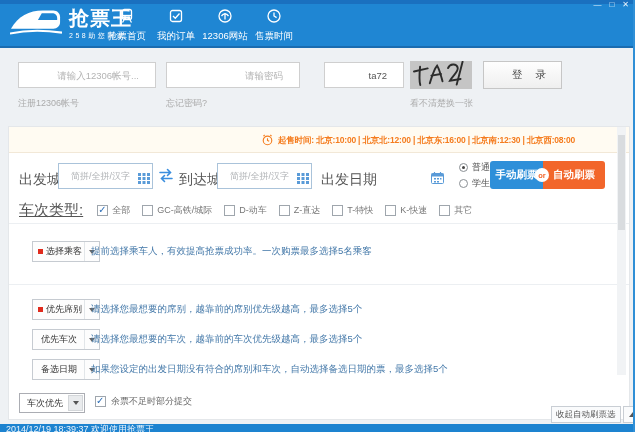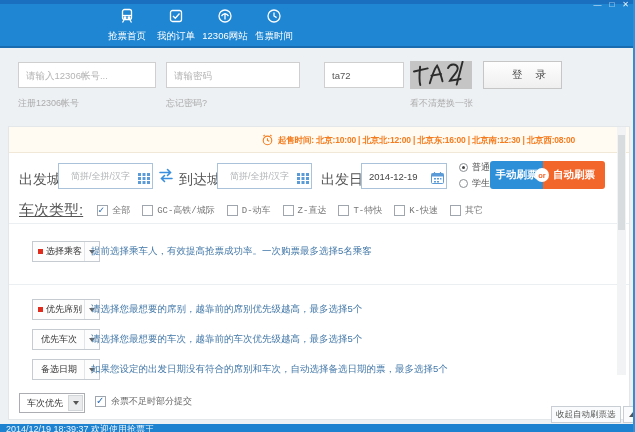--- a/index.html
+++ b/index.html
@@ -16,21 +16,21 @@
   .win-controls span { cursor:pointer; }
   .logo { position:absolute; left:10px; top:7px; display:flex; align-items:center; gap:7px; cursor:pointer; }
   .logo-title { font-size:20px; font-weight:bold; color:#fff; line-height:22px; letter-spacing:1px; }
   .logo-sub { font-size:7px; color:#fff; letter-spacing:2.5px; margin-top:2px; white-space:nowrap; }
   .nav { position:absolute; left:104px; top:8px; display:flex; gap:3px; }
   .nav-item { width:46px; display:flex; flex-direction:column; align-items:center; gap:4px;
               color:#fff; font-size:9.5px; cursor:pointer; white-space:nowrap; }
 
   
   .tbox { position:absolute; height:26px; border:1px solid #cfcfcf; background:#fff;
-          font-size:9.5px; color:#555; padding:0 7px; outline:none; }
+          font-size:9.5px; color:#555; padding:0 16px; outline:none;text-align:right; }
   .tbox::placeholder { color:#b4b4b4; }
   #acct { left:18px; top:62px; width:138px; }
   #pwd  { left:166px; top:62px; width:134px; }
   #cap  { left:324px; top:62px; width:80px; }
   .sub-link { position:absolute; font-size:9px; color:#ababab; cursor:pointer; }
   #lnk-reg { left:18px; top:97px; }
   #lnk-forgot { left:166px; top:97px; }
   #lnk-refresh { left:410px; top:97px; }
   .captcha { position:absolute; left:410px; top:61px; width:62px; height:28px; background:#c5c5c5;
              cursor:pointer; }
@@ -64,21 +64,21 @@
   .btn-manual { position:absolute; left:481px; top:34px; width:53px; height:28px; background:#2e8fd9;
                 color:#fff; font-size:10.5px; font-weight:bold; border:none; border-radius:3px 0 0 3px; cursor:pointer; }
   .btn-auto { position:absolute; left:534px; top:34px; width:62px; height:28px; background:#f2662b;
               color:#fff; font-size:10.5px; font-weight:bold; border:none; border-radius:0 3px 3px 0; cursor:pointer; }
   .or-circle { position:absolute; left:526px; top:41px; width:14px; height:14px; border-radius:50%;
                background:#fff; color:#f2662b; font-size:7.5px; font-weight:bold; display:flex;
                align-items:center; justify-content:center; z-index:2; }
 
   .types-row { position:absolute; left:10px; top:74px; display:flex; align-items:center; gap:12px; }
   .types-row .tlabel { font-size:15px; color:#555; margin-right:2px;text-decoration:underline; }
-  .cb-item { display:flex; align-items:center; gap:4px; font-size:9px; color:#777; cursor:pointer; white-space:nowrap;font-family:Liberation Mono, monospace; }
+  .cb-item { display:flex; align-items:center; gap:4px; font-size:9px; color:#777; cursor:pointer; white-space:nowrap; }
   .cb { width:11px; height:11px; border:1px solid #9fa6ad; background:#fff; position:relative; }
   .cb.checked::after { content:'✓'; position:absolute; left:0px; top:-2px; font-size:10px;
                        font-weight:bold; color:#2d6fb8; }
   .sep { position:absolute; left:0; right:0; height:1px; background:#eceff2; }
 
   .sec-btn { position:absolute; left:10px; width:68px; height:21px; border:1px solid #c6cbd1;
              background:#fdfdfd; display:flex; align-items:center; font-size:9px; color:#333;
              cursor:pointer;margin-left:13px; }
   .sec-btn .dot { width:5px; height:5px; background:#e02b1d; margin:0 3px 0 5px; flex:none; }
   .sec-btn.nodot { padding-left:8px; }
@@ -116,20 +116,33 @@
 <body>
 
 <div class="window">
 
   <div class="header">
     <div class="topstrip"></div>
     <div class="win-controls">
       <span>—</span>
       <span>□</span>
       <span>✕</span>
+    </div>
+    <div class="logo">
+      <span>
+        <svg width="52" height="30" viewBox="0 0 54 30">
+          <path d="M1 22 C8 9 20 3 34 3 h11 c4 0 7 3 7 7 v5 c0 4 -3 7 -7 7 H7 Z" fill="#fff"></path>
+          <path d="M33 6 h11 c2.5 0 5 2 5 5 v2 H29 Z" fill="#1f86d3"></path>
+          <path d="M0 27 C16 23.5 36 23.5 54 26" stroke="#fff" stroke-width="2.2" fill="none"></path>
+        </svg>
+      </span>
+      <span>
+        <div class="logo-title">抢票王</div>
+        <div class="logo-sub">258助您回家</div>
+      </span>
     </div>
     <div class="nav">
       <div class="nav-item">
         <span>
           <svg width="16" height="16" viewBox="0 0 16 16" fill="none" stroke="#fff" stroke-width="1.3">
             <rect x="3.5" y="1.5" width="9" height="10" rx="2"></rect>
               <line x1="3.5" y1="7.5" x2="12.5" y2="7.5"></line>
             <circle cx="6" cy="9.8" r="0.8" fill="#fff"></circle>
               <circle cx="10" cy="9.8" r="0.8" fill="#fff"></circle>
             <line x1="5" y1="12" x2="3.5" y2="14.5"></line>
@@ -239,21 +252,20 @@
         <rect x="0" y="4" width="3" height="3"></rect>
             <rect x="4.5" y="4" width="3" height="3"></rect>
             <rect x="9" y="4" width="3" height="3"></rect>
         <rect x="0" y="8" width="3" height="3"></rect>
             <rect x="4.5" y="8" width="3" height="3"></rect>
             <rect x="9" y="8" width="3" height="3"></rect>
           </g>
       </svg>
     </span>
     <span class="flabel" style="left:312px; top:44px;">出发日期</span>
-    <input class="date-box" value="2014-12-19" style="">
     <span class="in-icon" style="left:422px;">
       <svg width="13" height="12" viewBox="0 0 13 12">
         <rect x="0.5" y="1.5" width="12" height="10" rx="1" fill="#fff" stroke="#5a9bd8"></rect>
         <rect x="0.5" y="1.5" width="12" height="3" fill="#5a9bd8"></rect>
         <line x1="3.5" y1="0" x2="3.5" y2="2.5" stroke="#5a9bd8" stroke-width="1.2"></line>
         <line x1="9.5" y1="0" x2="9.5" y2="2.5" stroke="#5a9bd8" stroke-width="1.2"></line>
         <g fill="#5a9bd8">
             <rect x="3" y="6" width="2" height="1.5"></rect>
             <rect x="6" y="6" width="2" height="1.5"></rect>
             <rect x="9" y="6" width="1.5" height="1.5"></rect>

